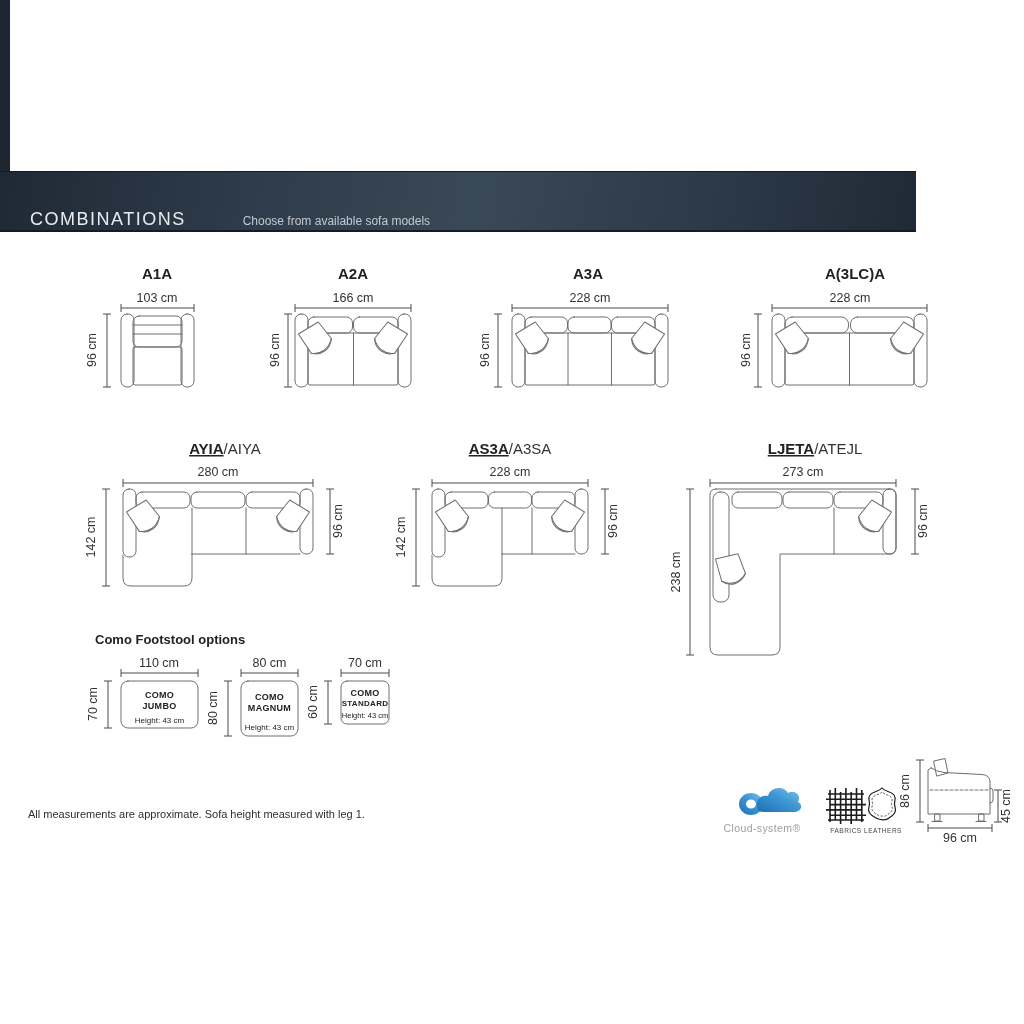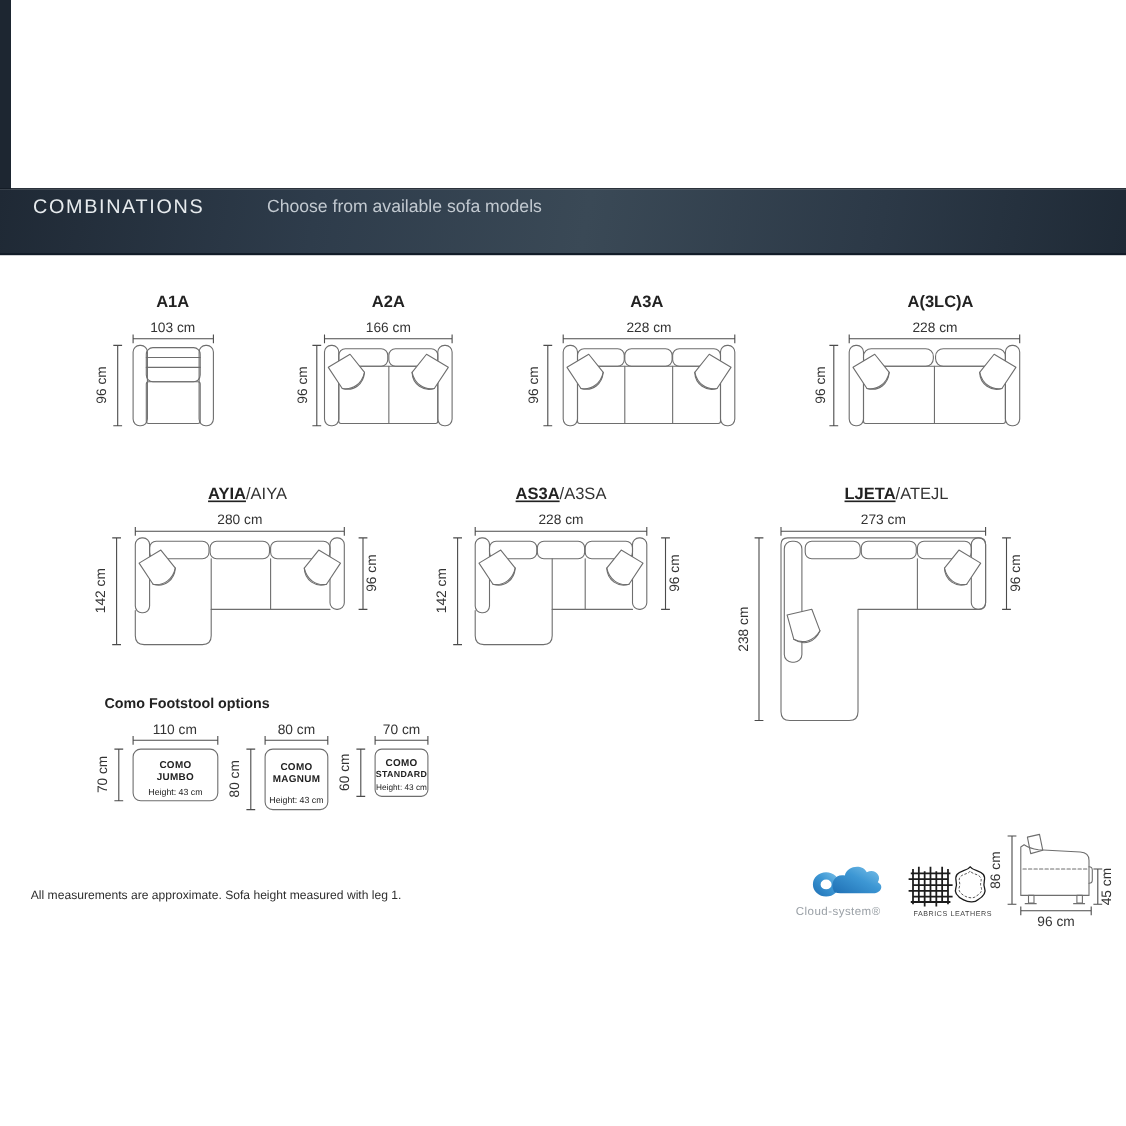--- a/index.html
+++ b/index.html
@@ -1,25 +1,25 @@
 <!DOCTYPE html>
 <html><head>
 <meta charset="utf-8">
 <style>
   html,body{margin:0;padding:0;}
   body{width:1024px;height:1024px;position:relative;background:#ffffff;
        font-family:"Liberation Sans",sans-serif;overflow:hidden;}
   
   .strip{position:absolute;left:0;top:0;width:10px;height:172px;background:#1d2631;}
-  .band{position:absolute;left:0;top:171px;width:1024px;height:61px;box-sizing:border-box;
+  .band{position:absolute;left:0;top:171px;width:916px;height:61px;box-sizing:border-box;
         background:linear-gradient(100deg,#1f2935 0%,#2e3c4b 28%,#3a4956 52%,#2c3947 78%,#1f2a36 100%);
         border-top:1px solid #141c26;border-bottom:2px solid #121c28;
-        display:flex;align-items:flex-start;}
+        display:flex;align-items:flex-end;}
   .band .title{margin:6px 0 0 30px;font-size:18px;font-weight:400;letter-spacing:1.5px;color:#e7ebee;}
-  .band .sub{margin:8px 0 15px 57px;font-size:16px;color:#c2c9d0;}
+  .band .sub{margin:8px 0 2px 57px;font-size:12px;color:#c2c9d0;}
   
   svg{position:absolute;overflow:visible;}
   svg text{font-family:"Liberation Sans",sans-serif;}
   .ln{fill:none;stroke:#6e6e6e;stroke-width:1;stroke-linejoin:round;stroke-linecap:round;}
   .fw{fill:#ffffff;stroke:#6e6e6e;stroke-width:1;stroke-linejoin:round;}
   .dim{fill:none;stroke:#4b4b4b;stroke-width:1;}
   .dimtxt{font-size:12.5px;fill:#333333;}
   .mtitle{font-size:15px;font-weight:bold;fill:#222222;}
   .mtsub{font-weight:normal;fill:#333333;}
   .sect{font-size:13px;font-weight:bold;fill:#222222;}

